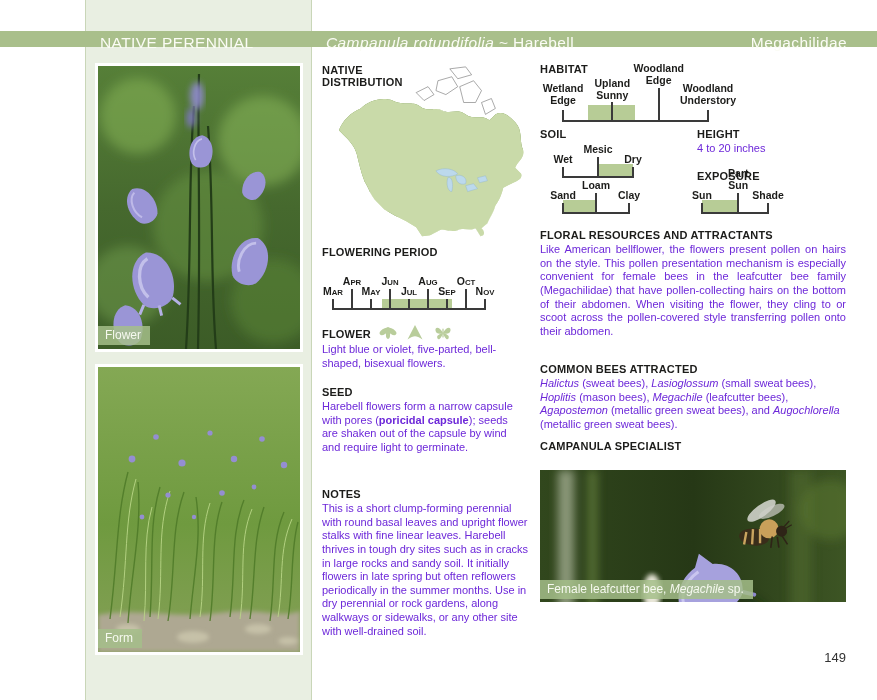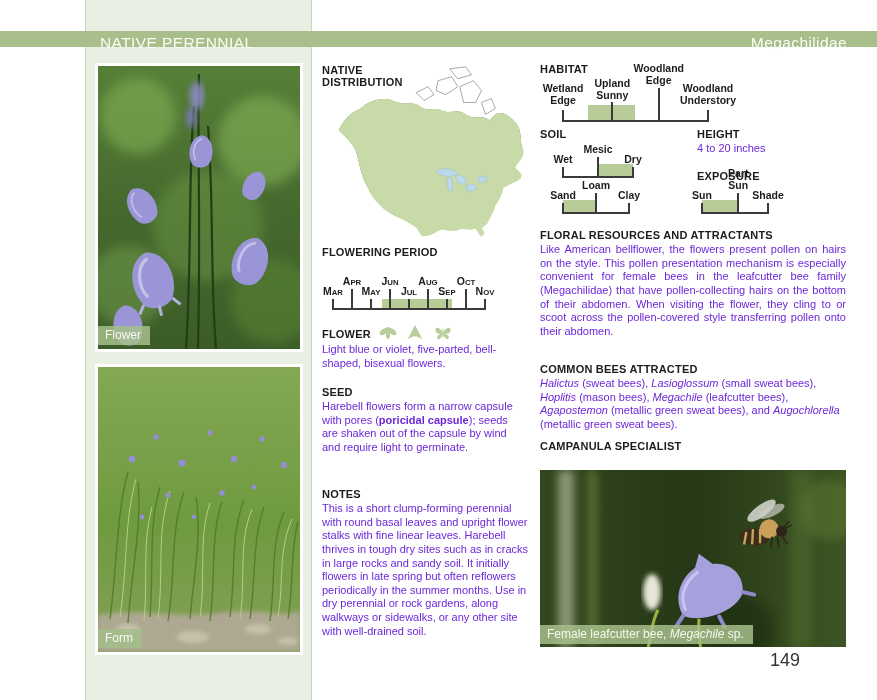--- a/index.html
+++ b/index.html
@@ -27,30 +27,31 @@
   .txt i,i{font-style:italic;}
   .txt b{font-weight:bold;}
   
   .scale{position:absolute;}
   .sc-base{position:absolute;height:2px;background:#3a3a3a;bottom:0;left:-1px;right:-1px;}
   .sc-tick{position:absolute;width:2px;background:#3a3a3a;bottom:2px;}
   .sc-bar{position:absolute;bottom:2px;background:#b7cc96;}
   .sc-lbl{position:absolute;transform:translateX(-50%);font-weight:bold;font-size:10.5px;
           line-height:1.08;color:#1c1c1a;white-space:pre-line;text-align:center;}
   .sc-lbl .small{font-size:7.8px;}
-  .pgnum{font-size:18px;color:#333333;text-align:left;}
+  .pgnum{font-size:13px;color:#333333;text-align:right;}
   .icon-row svg{vertical-align:-4px;margin-left:4px;}
 </style>
 </head>
 <body>
 
 <div class="abs left-col"></div>
 
 <div class="abs hdr">
   <span class="cat">NATIVE PERENNIAL</span>
+  <span class="sp"><i>Campanula rotundifolia</i> ~ Harebell</span>
   <span class="fam">Megachilidae</span>
 </div>
 
 <div class="abs photo" style="left:95px;top:63px;width:208px;height:289px;">
   <svg width="202" height="283" viewBox="0 0 202 283">
     <defs>
       <linearGradient id="p1bg" x1="0" y1="0" x2="0" y2="1">
         <stop offset="0" stop-color="#567f38"></stop>
           <stop offset=".5" stop-color="#46692e"></stop>
           <stop offset="1" stop-color="#3c5c27"></stop>
@@ -318,21 +319,21 @@
 
 <div class="abs h-sec" style="left:540px;top:229px;width:310px;">FLORAL RESOURCES AND ATTRACTANTS</div>
 <div class="abs txt just" style="left:540px;top:243px;width:306px;">Like American bellflower, the flowers present pollen on hairs on the style. This pollen presentation mechanism is especially convenient for female bees in the leafcutter bee family (Megachilidae) that have pollen-collecting hairs on the bottom of their abdomen. When visiting the flower, they cling to or scoot across the pollen-covered style transferring pollen onto their abdomen.</div>
 
 <div class="abs h-sec" style="left:540px;top:363px;">COMMON BEES ATTRACTED</div>
 <div class="abs txt" style="left:540px;top:377px;width:302px;"><i>Halictus</i> (sweat bees), <i>Lasioglossum</i> (small sweat bees), <i>Hoplitis</i> (mason bees), <i>Megachile</i> (leafcutter bees), <i>Agapostemon</i> (metallic green sweat bees), and <i>Augochlorella</i> (metallic green sweat bees).</div>
 
 <div class="abs h-sec" style="left:540px;top:440px;">CAMPANULA SPECIALIST</div>
 <div class="abs txt" style="left:540px;top:454px;font-style:italic;margin-top:32px;">Colletes brevicornis</div>
 
-<div class="abs" style="left:540px;top:470px;width:306px;height:177px;overflow:hidden;">
+<div class="abs" style="left:540px;top:470px;width:306px;height:132px;overflow:hidden;">
   <svg width="306" height="177" viewBox="0 0 306 177">
     <defs>
       <linearGradient id="p3bg" x1="0" y1="0" x2="1" y2="0">
         <stop offset="0" stop-color="#31471d"></stop>
           <stop offset=".5" stop-color="#263816"></stop>
           <stop offset="1" stop-color="#3d5524"></stop>
       </linearGradient>
       <filter id="bl5">
           <feGaussianBlur stdDeviation="5"></feGaussianBlur>
         </filter>

